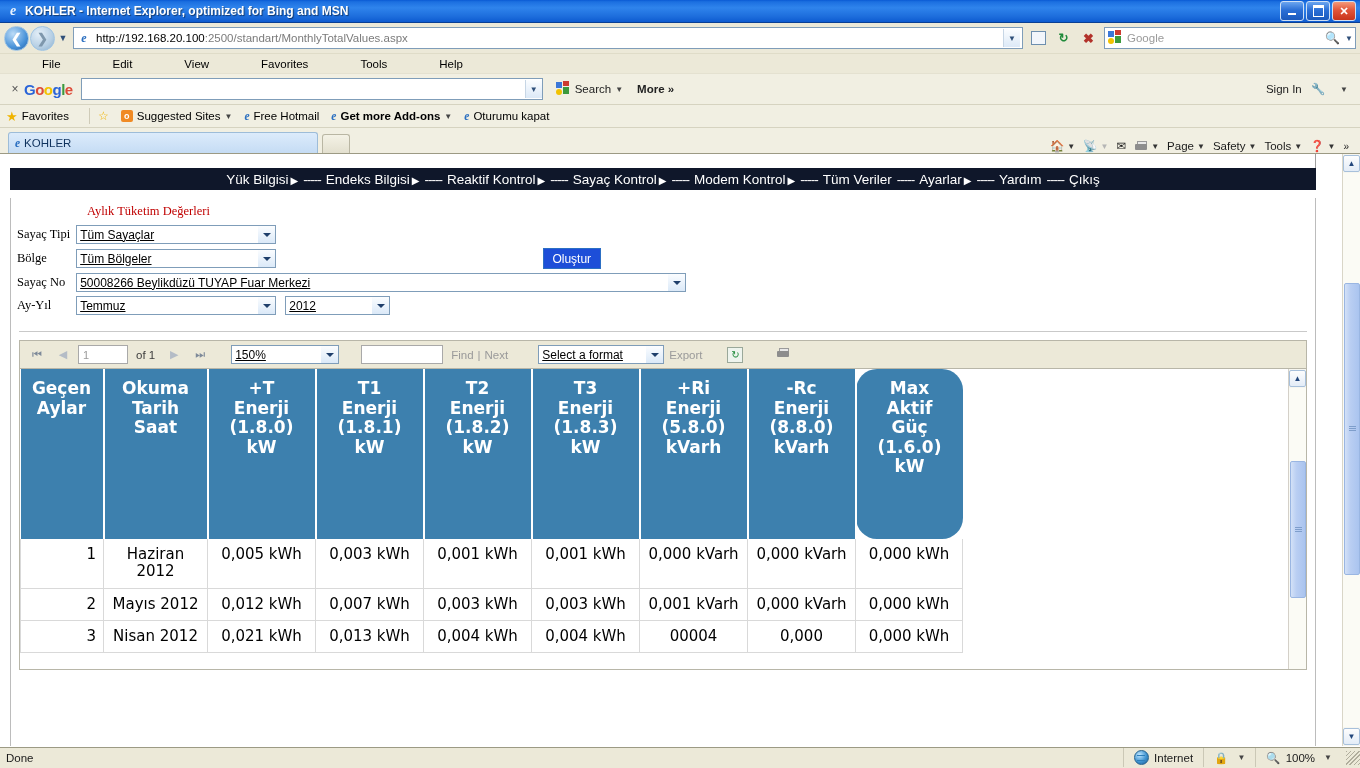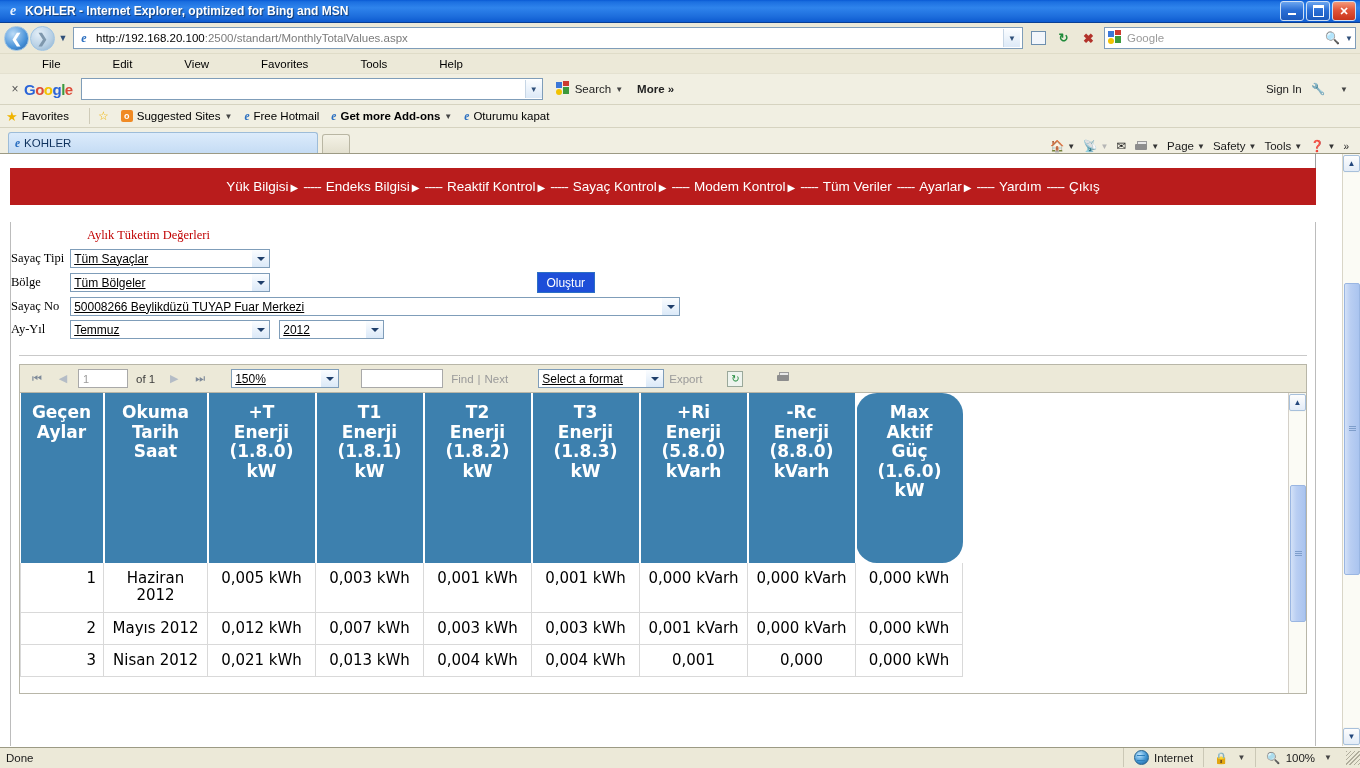--- a/index.html
+++ b/index.html
@@ -136,36 +136,36 @@
   .pagearea{flex:1;position:relative;overflow:hidden;background:#fff;}
 
   
   .topstrip{height:14px;background:#fff;border-bottom:0;position:relative;}
   .topstrip:after{
     content:"";position:absolute;right:26px;top:0;width:1px;height:14px;background:#9f9f9f;
   }
 
   
   .navblue{
-    height:37px;margin:0 26px 17px 10px;
-    background:#b91c1c;
+    height:22px;margin:0 26px 8px 10px;
+    background:#0f172a;
     display:flex;align-items:center;justify-content:center;
     color:#fff;font-size:13.5px;white-space:nowrap;
   }
   .navblue .arrow{font-size:10px;margin-left:2px;}
   .navblue .dash{margin:0 5px;letter-spacing:-1px;}
 
   
   .content{
     margin:0 26px 0 10px;border:1px solid #bcbcbc;border-top:none;background:#fff;
     height:calc(100% - 36px);position:relative;overflow:hidden;
   }
   .redtitle{color:#c00000;font-size:12.5px;padding:6px 0 4px 76px;font-family:"Liberation Serif",serif;}
 
-  .formtable{border-collapse:collapse;margin-left:0;}
+  .formtable{border-collapse:collapse;margin-left:6px;}
   .formtable td{padding:2px 0;vertical-align:middle;font-size:12.5px;font-family:"Liberation Serif",serif;}
   .formtable td.lbl{padding-right:6px;white-space:nowrap;}
 
   select.ie{
     height:19px;border:1px solid #7f9db9;background:#fff;font-size:12px;
     font-family:"Liberation Sans",sans-serif;
     -webkit-appearance:none;appearance:none;padding:0 18px 0 3px;
     background-image:
       linear-gradient(to bottom,#fbfdff,#dbe9f8);
     background-repeat:no-repeat;background-position:right 0 top 0;background-size:17px 17px;text-decoration:underline;
@@ -605,21 +605,21 @@
                     <td>0,000 kVarh</td>
                     <td>0,000 kWh</td>
                   </tr>
                   <tr>
                     <td class="num">3</td>
                     <td>Nisan 2012</td>
                     <td>0,021 kWh</td>
                     <td>0,013 kWh</td>
                     <td>0,004 kWh</td>
                     <td>0,004 kWh</td>
-                    <td>0,001</td>
+                    <td>00004</td>
                     <td>0,000</td>
                     <td>0,000 kWh</td>
                   </tr>
                 </tbody>
               </table>
             </div>
             <div class="vscroll">
               <span class="sbtn">▲</span>
               <span class="strack">
                 <span class="sthumb" style="top:73px;height:135px;">

